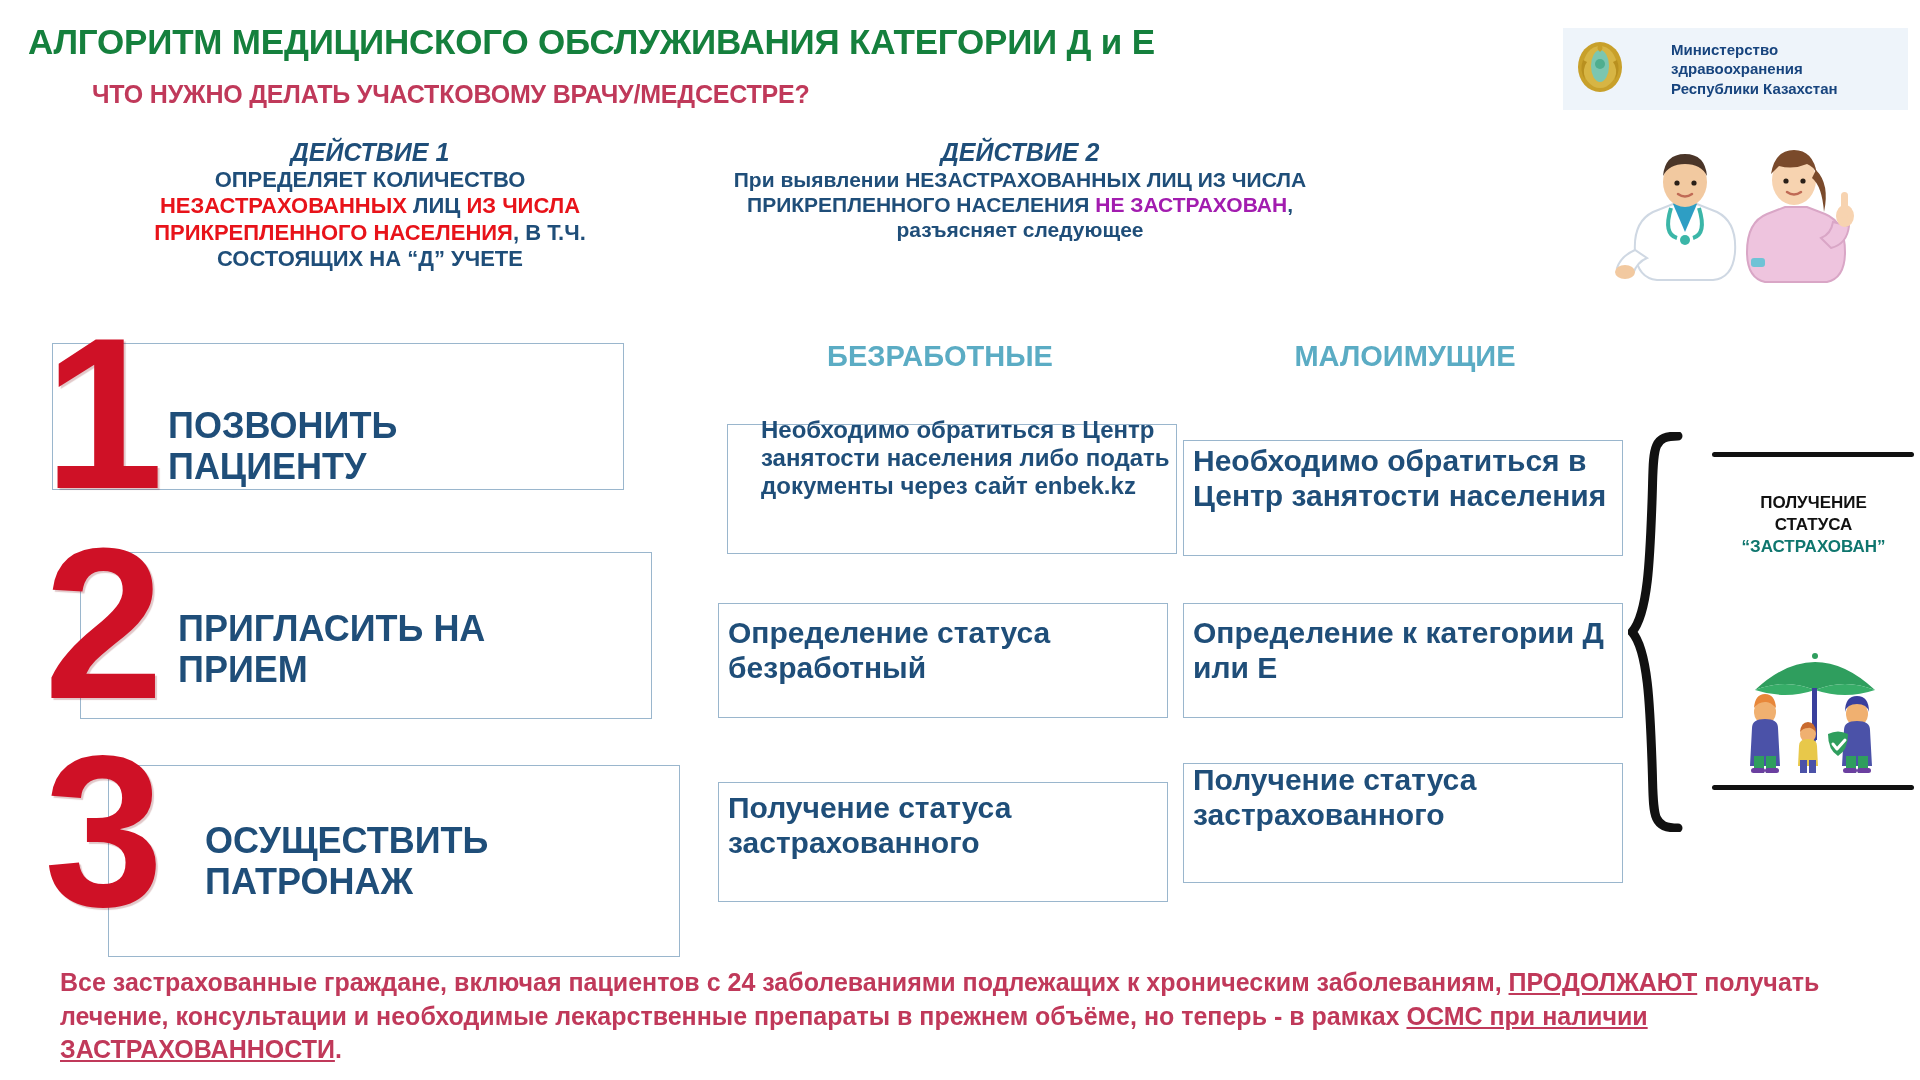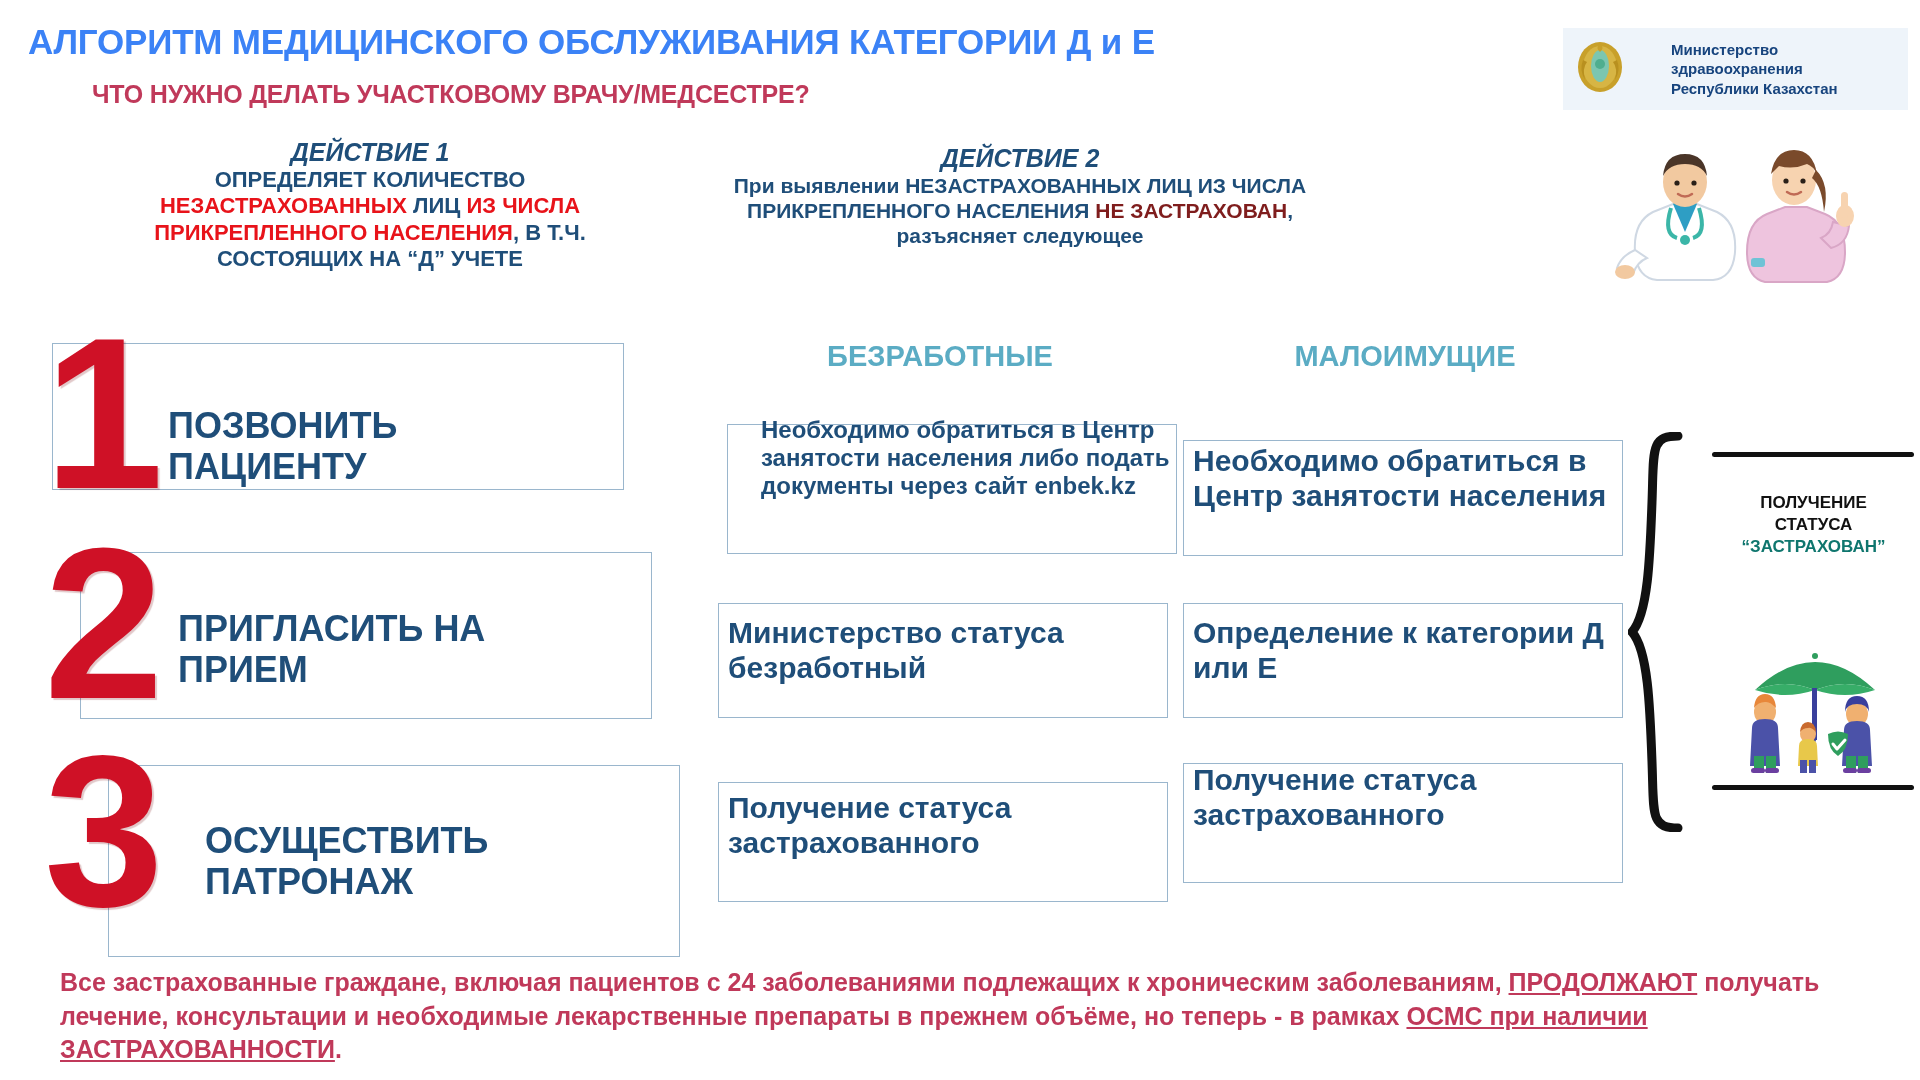--- a/index.html
+++ b/index.html
@@ -9,21 +9,21 @@
     font-family:"Liberation Sans","DejaVu Sans",sans-serif;
     overflow:hidden;
     position:relative;
   }
   .stage{position:absolute;left:0;top:0;width:1920px;height:1080px;}
   .abs{position:absolute;}
 
   
   #main-title{
     left:28px;top:22px;width:1500px;
-    font-size:35px;font-weight:bold;color:#3b82f6;
+    font-size:35px;font-weight:bold;color:#15803d;
     letter-spacing:-0.2px;white-space:nowrap;
   }
   #subtitle{
     left:92px;top:80px;width:1420px;
     font-size:25px;font-weight:bold;color:#c0395a;
     letter-spacing:-0.2px;white-space:nowrap;
   }
 
   
   #ministry-logo{
@@ -39,23 +39,23 @@
   
   .action-head{
     font-size:25px;font-weight:bold;font-style:italic;color:#1f4e79;
     text-align:center;
   }
   .action-body{
     font-size:22px;font-weight:bold;color:#1f4e79;
     text-align:center;line-height:1.20;
   }
   .red{color:#e8131a;}
-  .crimson{color:#7f1d1d;}
+  .crimson{color:#a21caf;}
   #action1-wrap{left:60px;top:138px;width:620px;}
-  #action2-wrap{left:690px;top:144px;width:660px;}
+  #action2-wrap{left:690px;top:138px;width:660px;}
   #action2-body{font-size:21px;}
   #action2-last{font-weight:bold;font-size:21px;}
 
   
   .step-box{
     border:1px solid #9ab6cd;background:#ffffff;
   }
   #step1-box{left:52px;top:343px;width:570px;height:145px;}
   #step2-box{left:80px;top:552px;width:570px;height:165px;}
   #step3-box{left:108px;top:765px;width:570px;height:190px;}
@@ -229,21 +229,21 @@
   <div class="abs step-label" id="step2-label">ПРИГЛАСИТЬ НА ПРИЕМ</div>
   <div class="abs step-label" id="step3-label">ОСУЩЕСТВИТЬ ПАТРОНАЖ</div>
 
   <div class="abs col-head" id="head-unemployed">БЕЗРАБОТНЫЕ</div>
   <div class="abs col-head" id="head-poor">МАЛОИМУЩИЕ</div>
 
   <div class="abs info-box" id="ub1"></div>
   <div class="info-text" id="ub1-t">Необходимо обратиться в Центр занятости населения либо подать документы через сайт enbek.kz</div>
 
   <div class="abs info-box" id="ub2"></div>
-  <div class="info-text" id="ub2-t">Министерство статуса безработный</div>
+  <div class="info-text" id="ub2-t">Определение статуса безработный</div>
 
   <div class="abs info-box" id="ub3"></div>
   <div class="info-text" id="ub3-t">Получение статуса застрахованного</div>
 
   <div class="abs info-box" id="pb1"></div>
   <div class="info-text" id="pb1-t">Необходимо обратиться в Центр занятости населения</div>
 
   <div class="abs info-box" id="pb2"></div>
   <div class="info-text" id="pb2-t">Определение к категории Д или Е</div>
 

